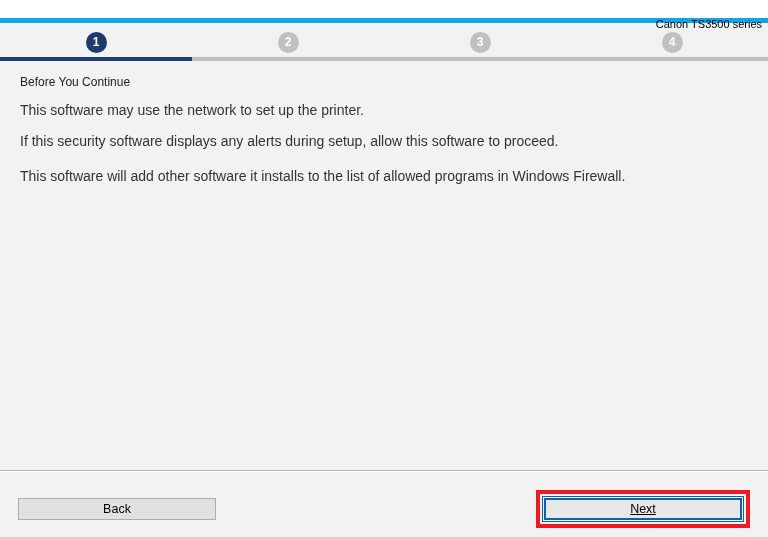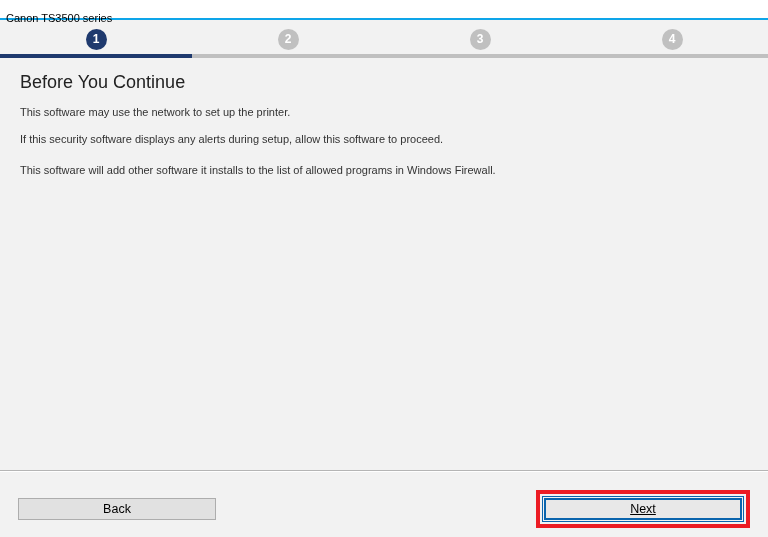--- a/index.html
+++ b/index.html
@@ -14,22 +14,23 @@
     width: 768px; height: 537px;
     background: #f2f2f2;
     position: relative;
   }
   .title-bar {
     background: #ffffff;
     height: 20px;
     width: 100%;
     font-size: 11px;
     color: #000;
-    padding: 12px 6px 0 6px;
-    border-bottom: 2px solid #0ea5e9;
+    padding: 18px 6px 0 6px;
+    border-bottom: 5px solid #0ea5e9;
+    text-align: right;
   }
   .steps-row {
     display: flex;
     height: 34px;
     width: 100%;
     align-items: center;
     padding: 4px 0 0 0;
     position: relative;
   }
   .step-slot {
@@ -62,27 +63,27 @@
     height: 4px;
     background: #c0c0c0;
   }
   .progress-seg.active {
     background: #1f3a6e;
   }
   .content {
     padding: 14px 20px 0 20px;
   }
   .heading {
-    font-size: 18px;
+    font-size: 12px;
     color: #222;
     margin: 0 0 6px 0;
     font-weight: 400;
   }
   .para {
-    font-size: 11px;
+    font-size: 14px;
     color: #333;
     line-height: 1.35;
     margin: 12px 0 2px 0;
   }
   .para-gap { margin-top: 16px; }
   .footer-divider {
     position: absolute;
     left: 0; right: 0;
     bottom: 65px;
     height: 1px;

